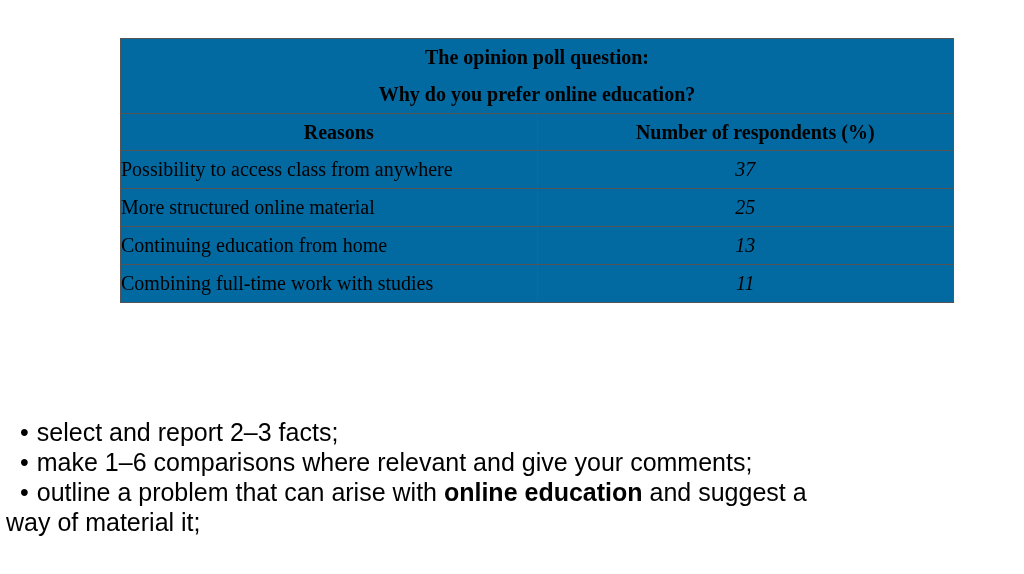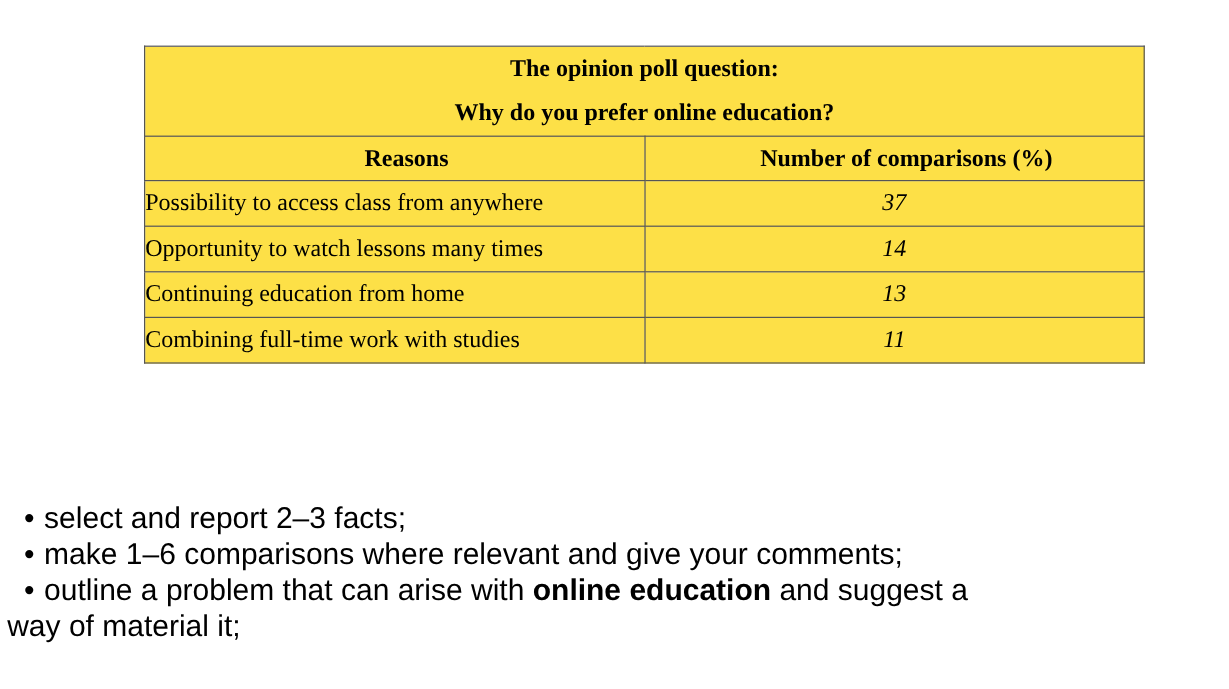--- a/index.html
+++ b/index.html
@@ -24,21 +24,21 @@
     width: 834px;
     border-collapse: collapse;
     table-layout: fixed;
     font-family: "Liberation Serif", serif;
     font-size: 20px;
     color: #000000;
   }
   table.poll-table td, table.poll-table th {
     border: 1px solid #555555;
     padding: 0;
-    background: #fde047;
+    background: #0369a1;
   }
   .caption-cell {
     height: 74px;
     text-align: center;
     vertical-align: middle;
     font-weight: bold;
   }
   .caption-line {
     line-height: 37px;
   }
@@ -99,29 +99,29 @@
   <table class="poll-table">
     <tbody>
       <tr>
         <td class="caption-cell" colspan="2">
           <div class="caption-line">The opinion poll question:</div>
           <div class="caption-line">Why do you prefer online education?</div>
         </td>
       </tr>
       <tr class="col-header-row">
         <th class="col-reasons">Reasons</th>
-        <th class="col-values">Number of comparisons (%)</th>
+        <th class="col-values">Number of respondents (%)</th>
       </tr>
       <tr class="data-row">
         <td class="reason-cell">Possibility to access class from anywhere</td>
         <td class="value-cell">37</td>
       </tr>
       <tr class="data-row">
-        <td class="reason-cell">Opportunity to watch lessons many times</td>
-        <td class="value-cell">14</td>
+        <td class="reason-cell">More structured online material</td>
+        <td class="value-cell">25</td>
       </tr>
       <tr class="data-row">
         <td class="reason-cell">Continuing education from home</td>
         <td class="value-cell">13</td>
       </tr>
       <tr class="data-row">
         <td class="reason-cell">Combining full-time work with studies</td>
         <td class="value-cell">11</td>
       </tr>
     </tbody>

